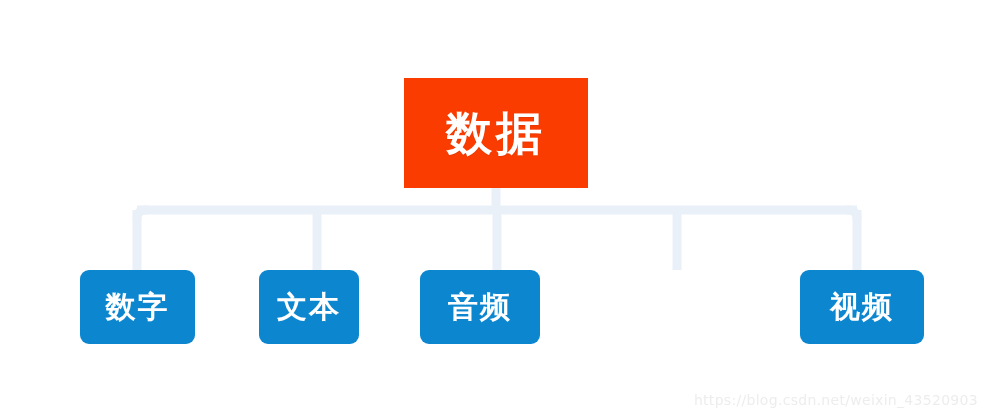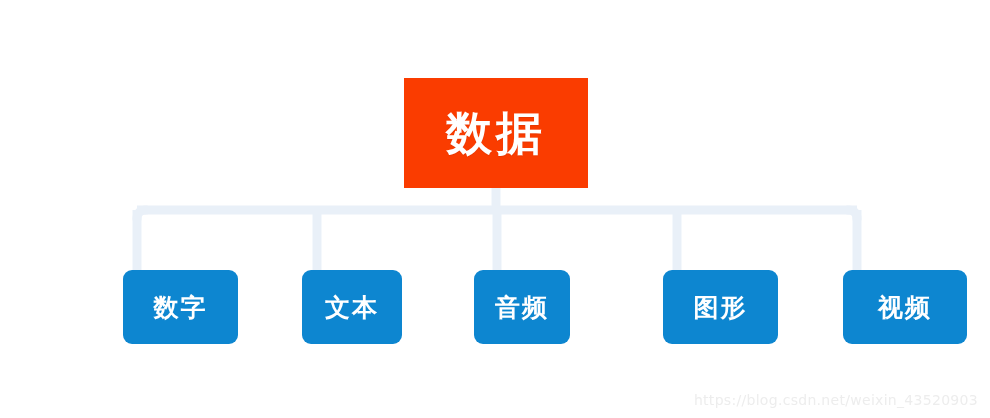--- a/index.html
+++ b/index.html
@@ -48,26 +48,25 @@
     background: #fa3c00;
     font-size: 46px;
     letter-spacing: 4px;
     text-shadow: 0 1px 1px rgba(0,0,0,0.08);
   }
   .child-node {
     top: 270px;
     height: 74px;
     border-radius: 9px;
     background: #0d86d0;
-    font-size: 25px;
-    margin-left: 43px;
+    font-size: 30px;
   }
   #child-node-0 { left: 80px;  width: 115px; }
   #child-node-1 { left: 259px; width: 100px; }
-  #child-node-2 { left: 431px; width: 96px; }
+  #child-node-2 { left: 420px; width: 120px; }
   #child-node-3 { left: 620px; width: 115px; }
   #child-node-4 { left: 800px; width: 124px; }
 
   #watermark {
     position: absolute;
     right: 12px;
     bottom: 10px;
     color: #ededed;
     font-size: 14px;
     letter-spacing: 0.3px;
@@ -105,19 +104,18 @@
   </svg>
 
   <div class="node" id="root-node">数据</div>
 
   <div class="node child-node" id="child-node-0">数字</div>
 
   <div class="node child-node" id="child-node-1">文本</div>
 
   <div class="node child-node" id="child-node-2">音频</div>
 
-  <div class="node child-node" id="child-node-3">图形</div>
 
   <div class="node child-node" id="child-node-4">视频</div>
 
   <div id="watermark">https://blog.csdn.net/weixin_43520903</div>
 
 </div>
 
 </body></html>

